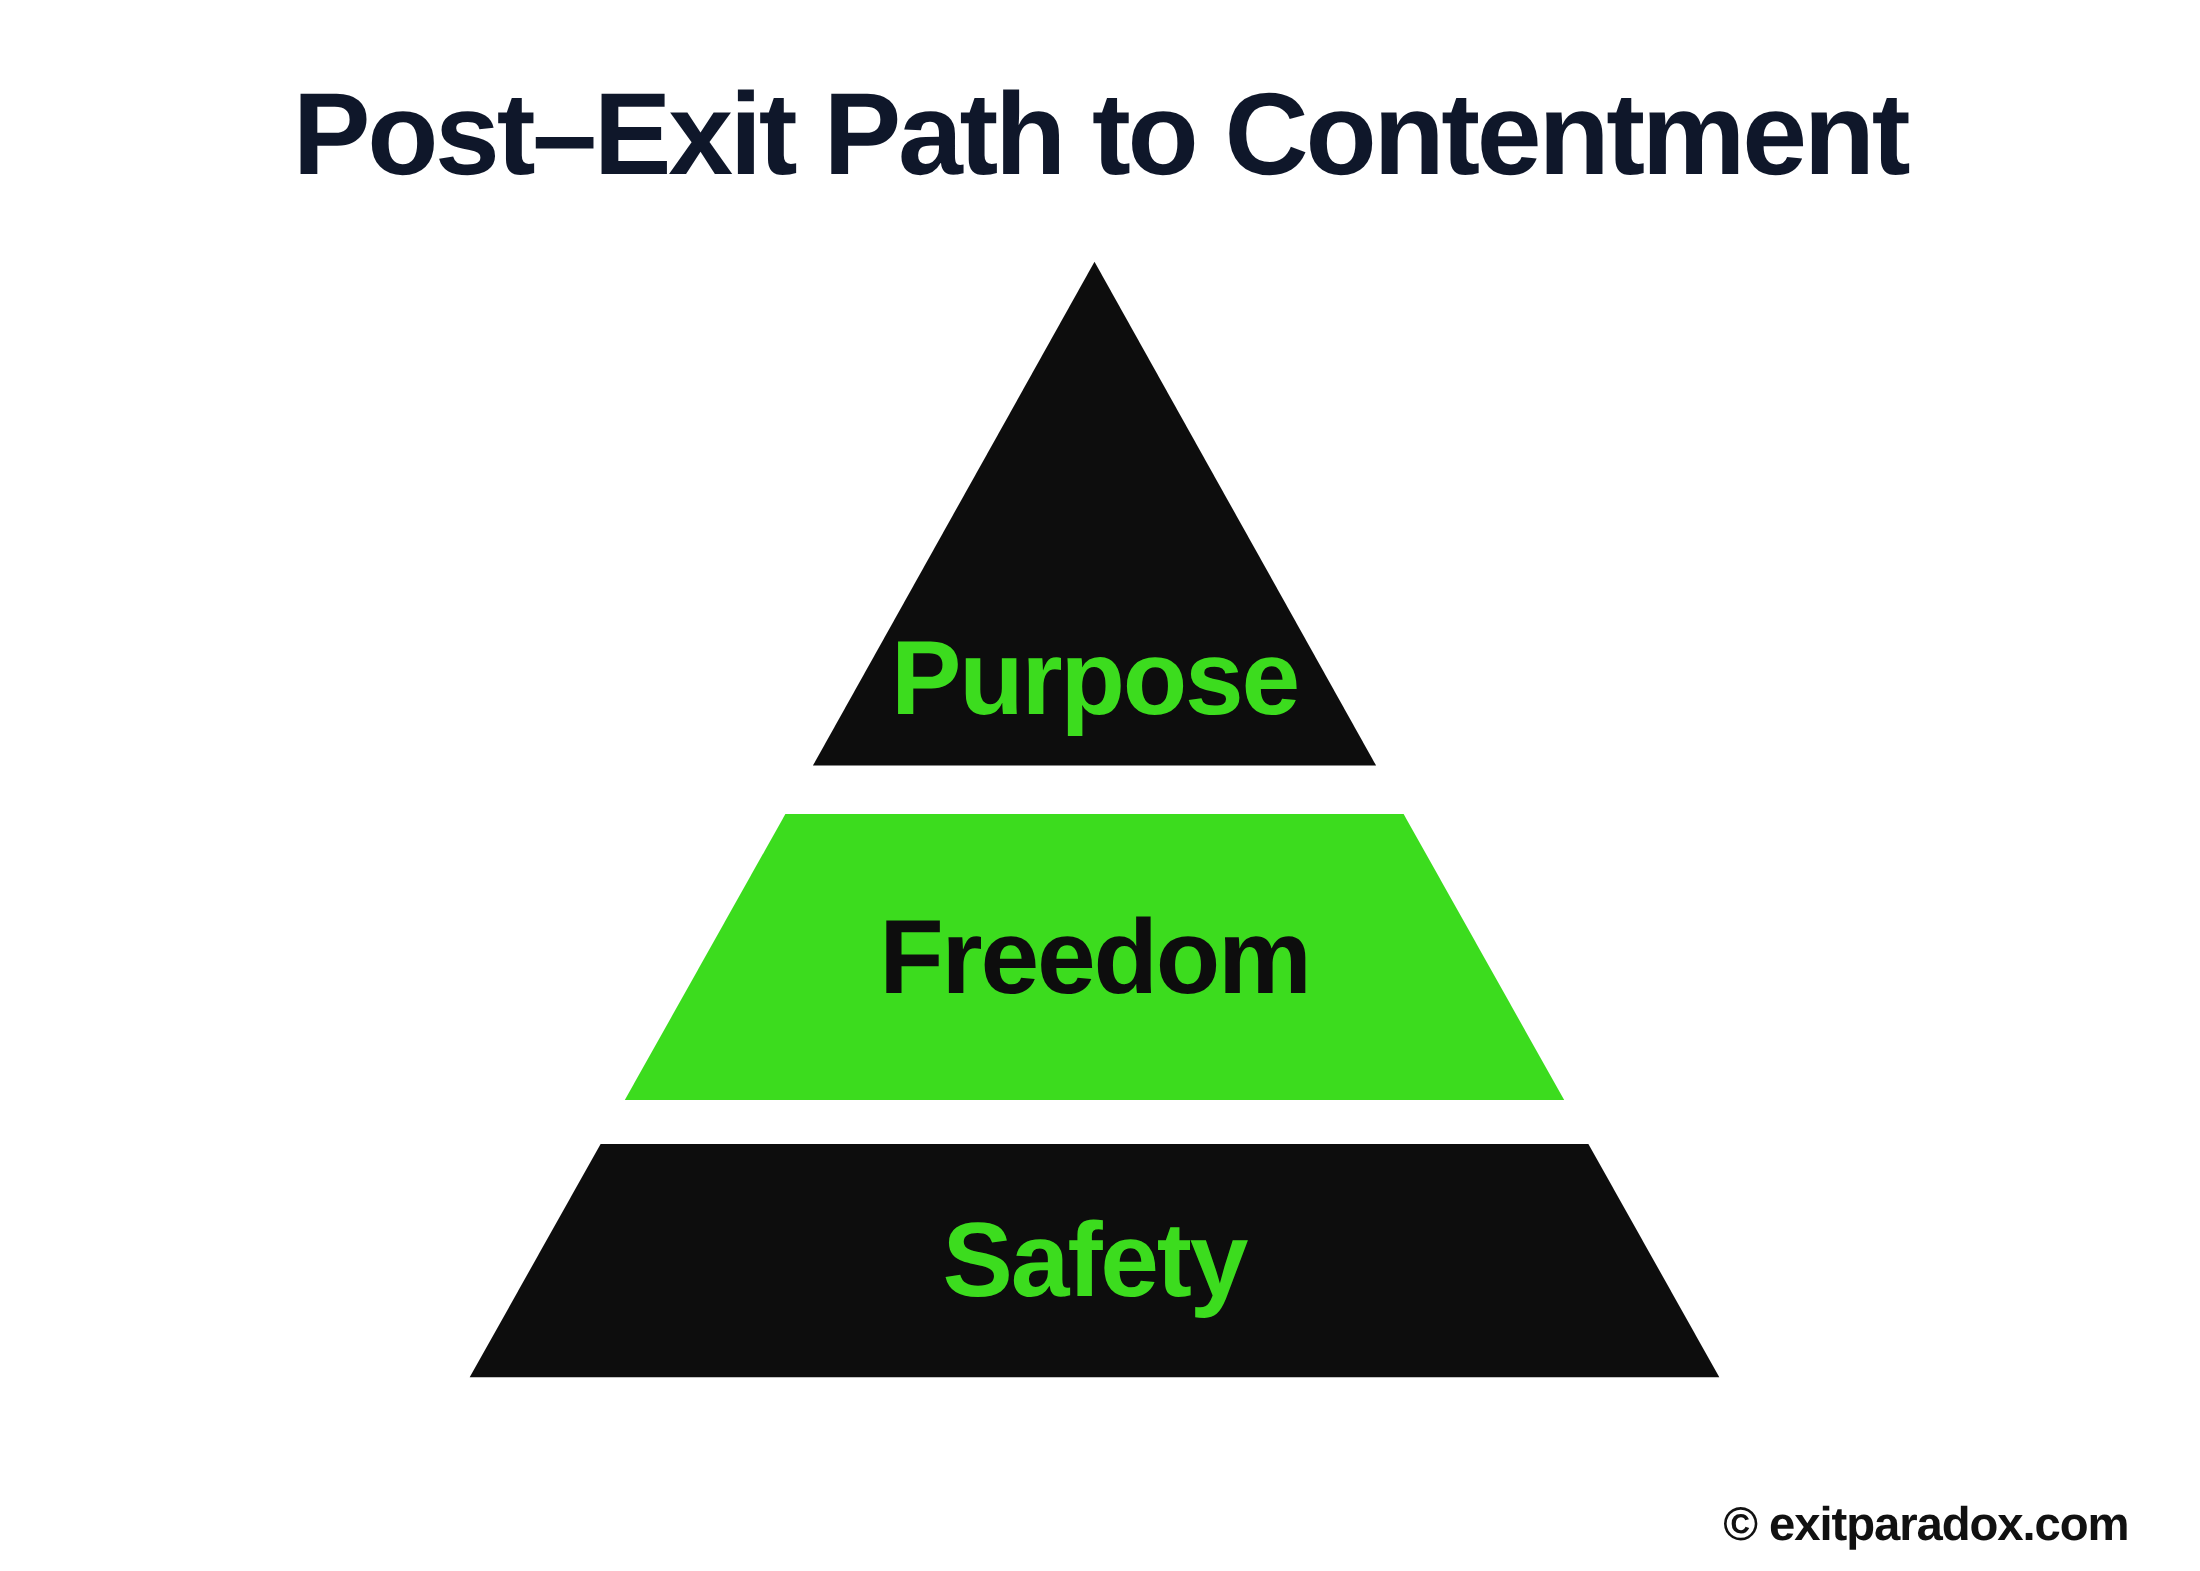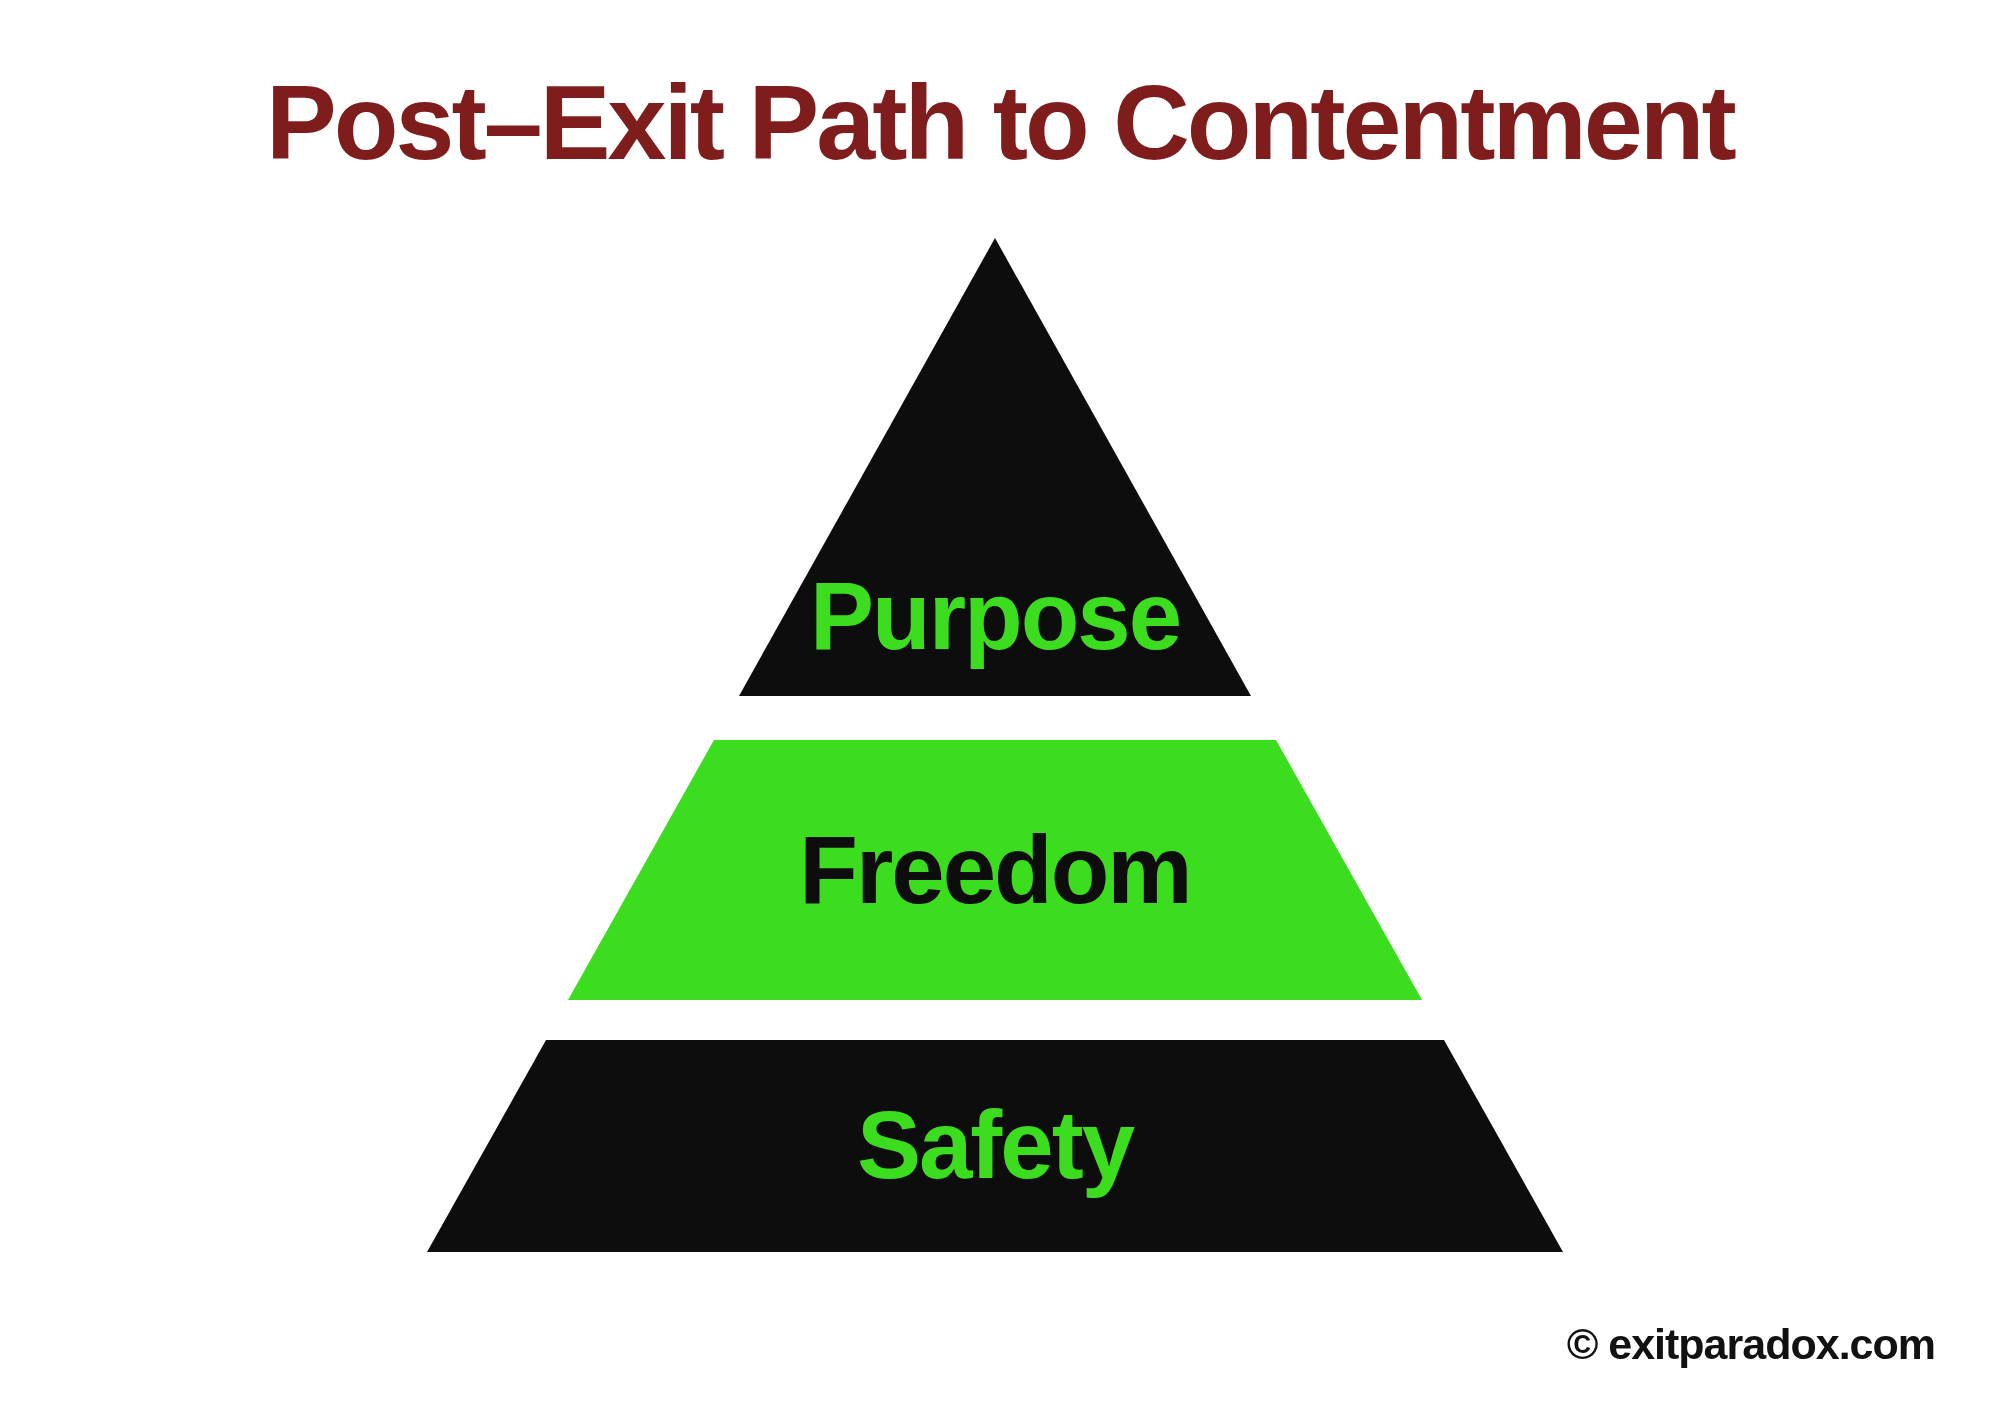--- a/index.html
+++ b/index.html
@@ -17,21 +17,21 @@
   }
   .title {
     position: absolute;
     top: 62px;
     left: 0;
     width: 100%;
     text-align: center;
     font-size: 106px;
     font-weight: 800;
     letter-spacing: -3px;
-    color: #7f1d1d;
+    color: #0f172a;
     white-space: nowrap;
   }
   .pyramid-svg {
     position: absolute;
     left: 0;
     top: 0;
     width: 2000px;
     height: 1428px;
   }
   .tier-label {
@@ -64,21 +64,21 @@
     font-weight: 800;
     letter-spacing: -6px;
     line-height: 1.0;
     white-space: nowrap;
   }
   .logo-text .ex { color: #ffffff; }
   .logo-text .p  { color: #3cdc1e; }
   .copyright {
     position: absolute;
     right: 65px;
-    top: 1320px;
+    top: 1362px;
     font-size: 43px;
     font-weight: 700;
     letter-spacing: -1px;
     color: #111111;
     white-space: nowrap;
   }
 </style>
 </head>
 <body>
 

